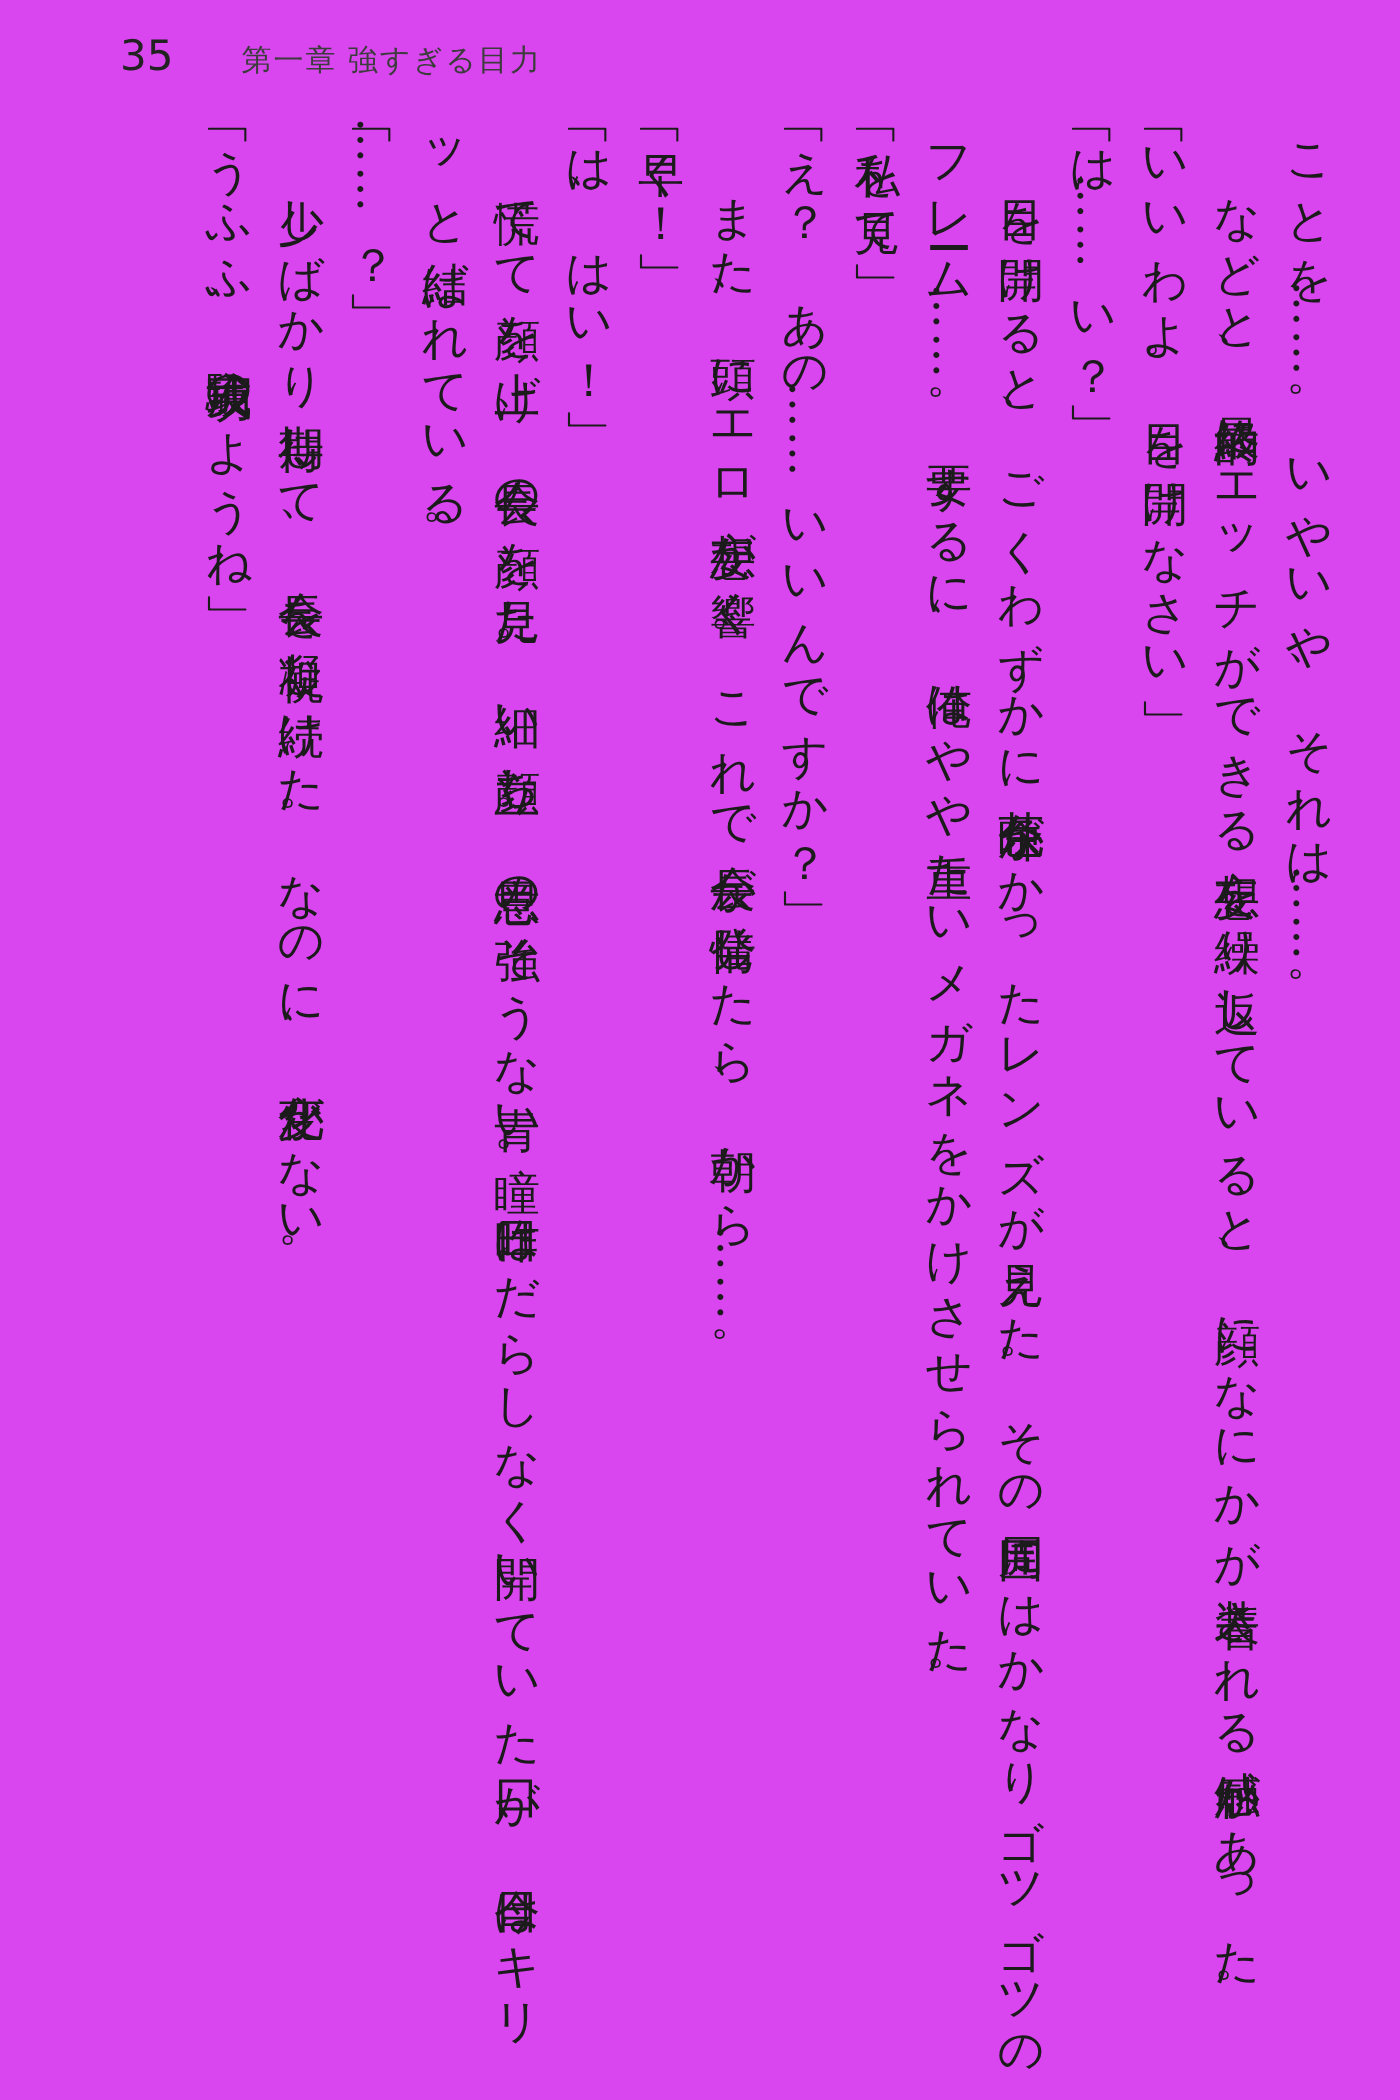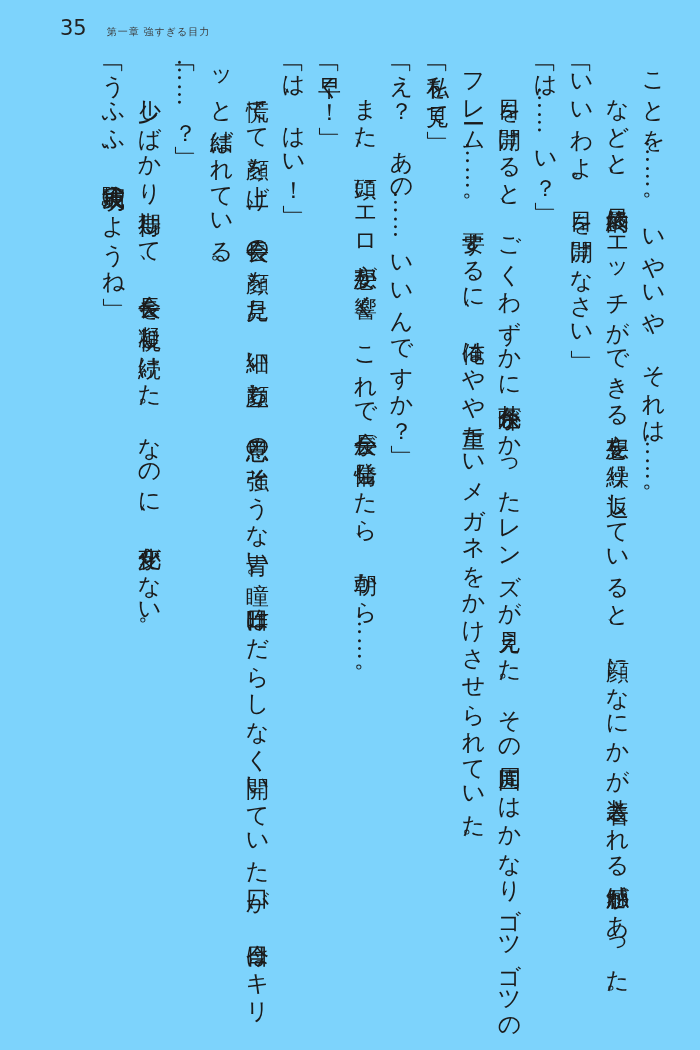--- a/index.html
+++ b/index.html
@@ -10,40 +10,40 @@
     overflow: hidden;
   }
   body {
     background: #f9f8f6;
     color: #1b1b1b;
   }
   .page {
     position: relative;
     width: 700px;
     height: 1050px;
-    background: #7dd3fc;
+    background: #d946ef;
   }
   
   .running-header {
     position: absolute;
     top: 16px;
     left: 60px;
     display: flex;
     align-items: baseline;
     font-family: "Liberation Sans", sans-serif;
   }
   .page-number {
     font-size: 21px;
     color: #222222;
     font-family: "DejaVu Sans", sans-serif;
   }
   .chapter-title {
-    font-size: 10px;
+    font-size: 15px;
     color: #3c3c3c;
-    margin-left: 20px;
+    margin-left: 34px;
     letter-spacing: 1px;
   }
   
   .text-block {
     position: absolute;
     top: 57px;
     right: 28px;
     width: 614px;
     height: 982px;
     writing-mode: vertical-rl;

